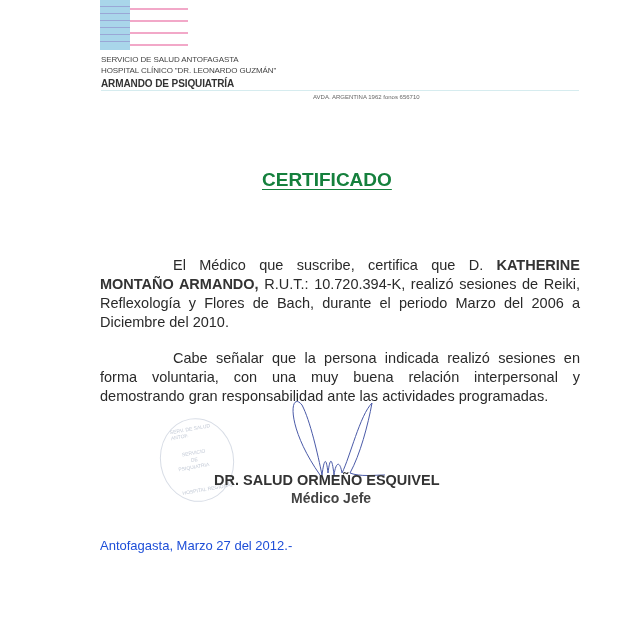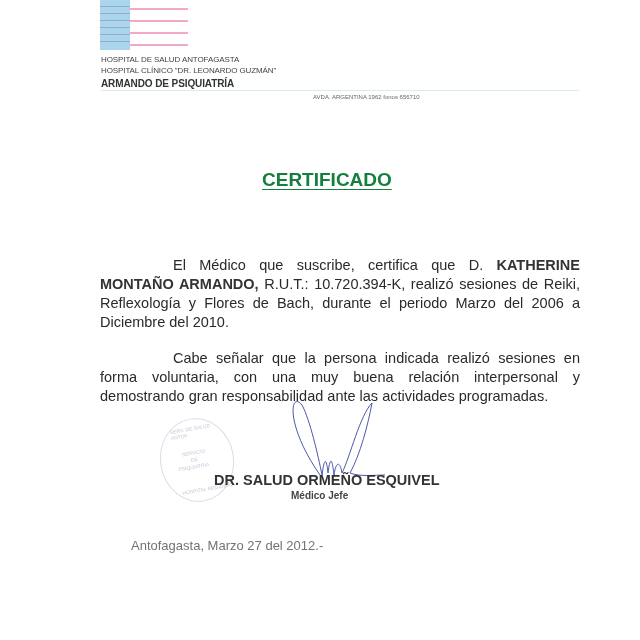--- a/index.html
+++ b/index.html
@@ -29,42 +29,42 @@
   .p2 { top: 323px; }
   .indent { display: inline-block; width: 73px; }
   .para b { color: #333; }
   .stamp {
     position: absolute; left: 160px; top: 418px; width: 72px; height: 82px;
     border: 1px solid #d8dde6; border-radius: 50%; transform: rotate(-10deg);
   }
   .stamp span { position: absolute; font-size: 5px; color: #c3cad6; }
   .sig { position: absolute; left: 280px; top: 395px; width: 110px; height: 100px; }
   .signame { position: absolute; left: 214px; top: 472px; font-size: 14.5px; font-weight: bold; color: #333; }
-  .sigrole { position: absolute; left: 291px; top: 490px; font-size: 10px; font-weight: bold; color: #444; }
-  .date { position: absolute; left: 100px; top: 538px; font-size: 13px; color: #737373; margin-left: 31px; }
+  .sigrole { position: absolute; left: 291px; top: 490px; font-size: 14px; font-weight: bold; color: #444; }
+  .date { position: absolute; left: 100px; top: 538px; font-size: 13px; color: #1d4ed8; }
 </style>
 </head>
 <body>
 
 <div class="logo">
   <div class="blue">
     <i style="top:6px"></i>
       <i style="top:13px"></i>
       <i style="top:20px"></i>
       <i style="top:27px"></i>
       <i style="top:34px"></i>
       <i style="top:41px"></i>
   </div>
   <div class="pink" style="top:8px"></div>
   <div class="pink" style="top:20px"></div>
   <div class="pink" style="top:32px"></div>
   <div class="pink" style="top:44px"></div>
 </div>
 
-<div class="hdr hdr1">HOSPITAL DE SALUD ANTOFAGASTA</div>
+<div class="hdr hdr1">SERVICIO DE SALUD ANTOFAGASTA</div>
 <div class="hdr hdr2">HOSPITAL CLÍNICO "DR. LEONARDO GUZMÁN"</div>
 <div class="hdr hdr3">ARMANDO DE PSIQUIATRÍA</div>
 <div class="rule"></div>
 <div class="addr">AVDA. ARGENTINA 1962 fonos 656710</div>
 
 <div class="title">CERTIFICADO</div>
 
 <div class="para p1">
   <span class="indent"></span><span>El Médico que suscribe, certifica que D. </span><b>KATHERINE MONTAÑO ARMANDO,</b><span> R.U.T.: 10.720.394-K, realizó sesiones de Reiki, Reflexología y Flores de Bach, durante el periodo Marzo del 2006 a Diciembre del 2010.</span>
 </div>

